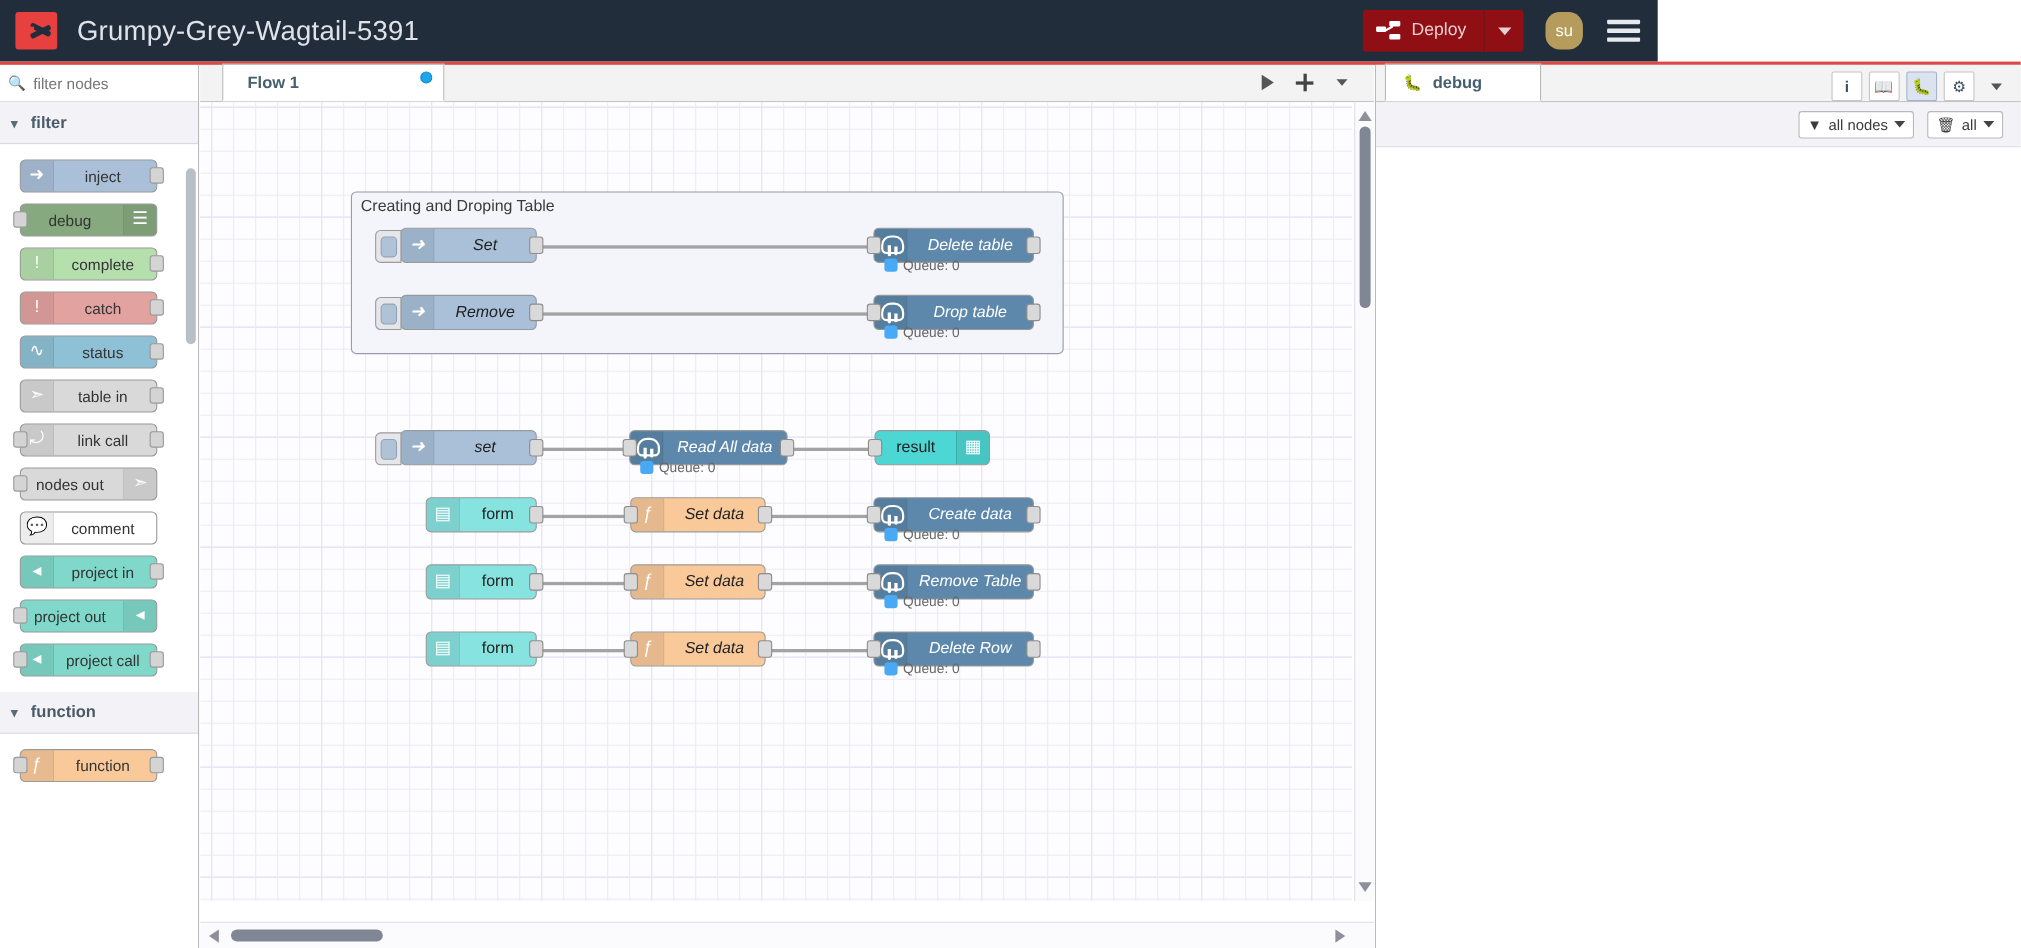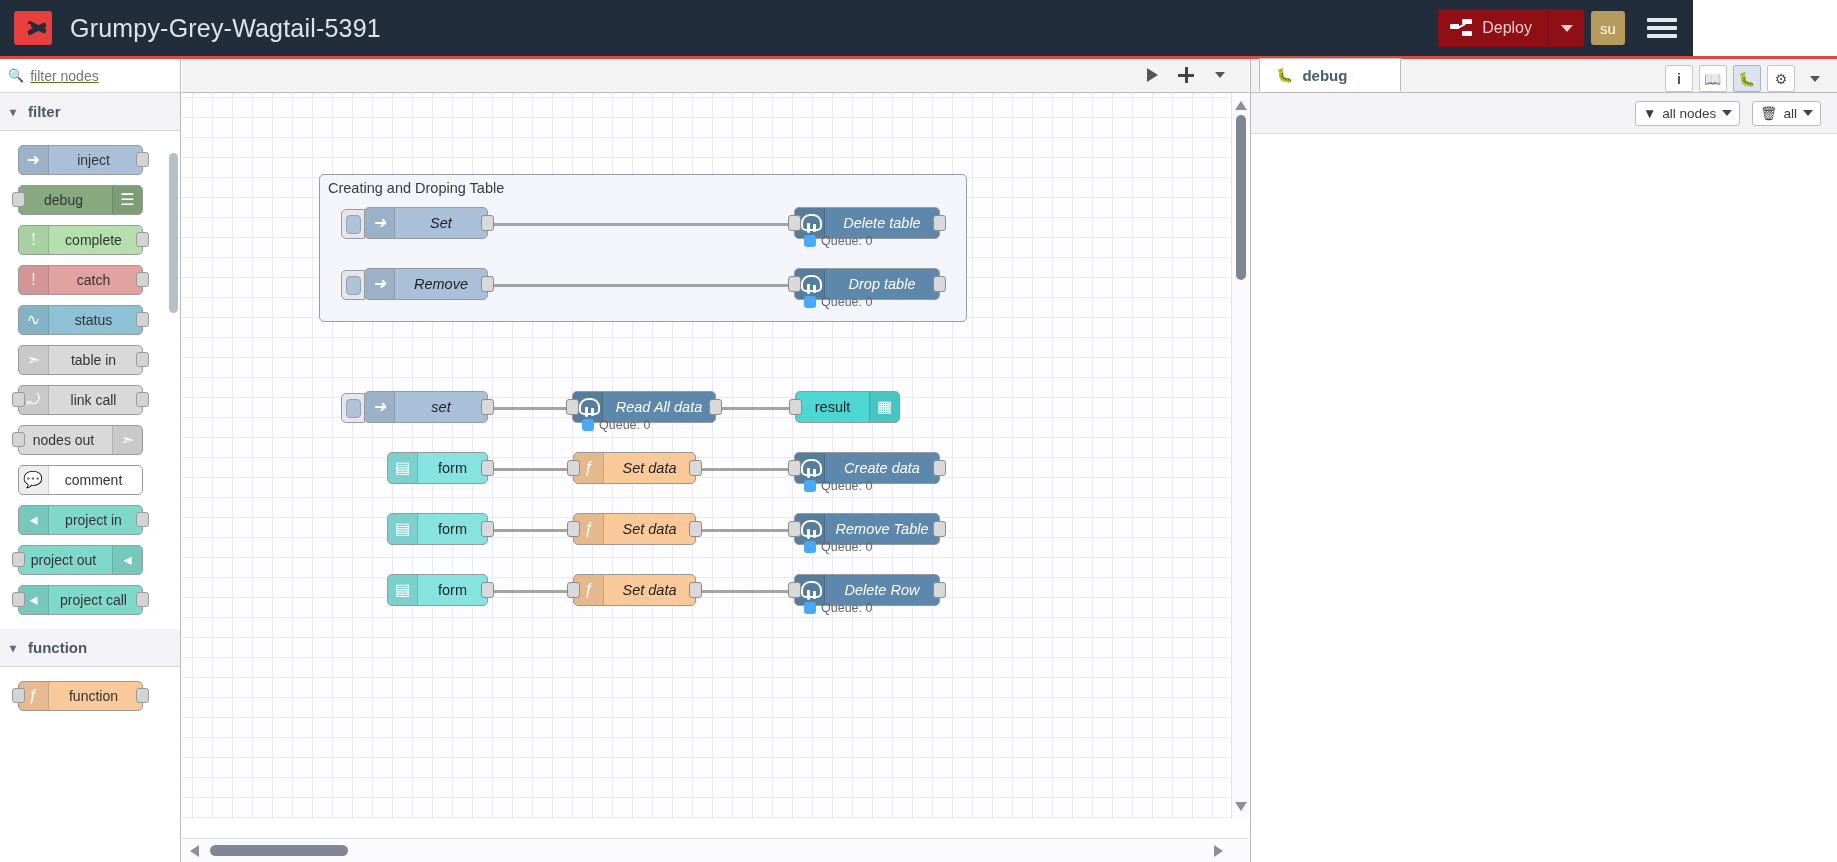--- a/index.html
+++ b/index.html
@@ -5,21 +5,21 @@
   * { box-sizing: border-box; margin:0; padding:0; }
   html,body { width:1837px; height:862px; overflow:hidden; }
   body {
     font-family: "Liberation Sans", sans-serif;
     background:#fff; color:#333; font-size:14px;
     -webkit-font-smoothing:antialiased;
   }
 
   
   #header {
-    position:absolute; left:0; top:0; width:1693px; height:56px;
+    position:absolute; left:0; top:0; width:1507px; height:56px;
     background:#212d3b; display:flex; align-items:center;
   }
   #logo-mark {
     width:38px; height:34px; margin-left:14px; background:#e8403e;
     border-radius:3px; position:relative; overflow:hidden; flex:none;
   }
   #logo-mark:before, #logo-mark:after {
     content:""; position:absolute; background:#212d3b; height:5px; width:20px;
     left:14px; border-radius:2px;
   }
@@ -51,42 +51,42 @@
   .deploy-caret {
     height:38px; width:36px; background:#8f0f15; border-radius:0 3px 3px 0;
     display:flex; align-items:center; justify-content:center; cursor:pointer;
     border-left:1px solid #761016;
   }
   .caret-down {
     width:0;height:0;border-left:6px solid transparent;border-right:6px solid transparent;
     border-top:7px solid #e7cfd0;
   }
   #avatar {
-    width:34px; height:34px; border-radius:3px; background:#b59c5d; color:#fffdf4;
+    width:34px; height:34px; border-radius:13px; background:#b59c5d; color:#fffdf4;
     display:flex; align-items:center; justify-content:center; font-size:15px;
-    margin-left:7px; cursor:pointer;
+    margin-left:20px; cursor:pointer;
   }
   #hamburger { margin-left:22px; width:30px; cursor:pointer; }
   #hamburger span { display:block; height:4px; background:#e6e9ed; border-radius:1px; margin:4px 0; }
 
   #red-rule { position:absolute; top:56px; left:0; width:1837px; height:3px; background:#d94a47; }
 
   
   #palette {
     position:absolute; left:0; top:59px; width:181px; height:803px;
     background:#fff; border-right:1px solid #bbb; overflow:hidden;
   }
   #palette-search {
     height:34px; border-bottom:1px solid #d6d6d6; display:flex; align-items:center;
     padding:0 8px; background:#fff;
   }
   .search-glyph { color:#aaa; font-size:13px; margin-right:6px; }
   #filter-input {
-    border:none; outline:none; font-size:14px; color:#4d7c0f; width:130px;
-    font-family:"Liberation Sans", sans-serif; background:transparent;text-decoration:underline;
+    border:none; outline:none; font-size:14px; color:#701a75; width:130px;
+    font-family:"Liberation Sans", sans-serif; background:transparent;
   }
   .cat-header {
     height:38px; background:#f3f3f7; border-bottom:1px solid #d9d9e3;
     display:flex; align-items:center; padding-left:10px; cursor:pointer;
     font-weight:bold; color:#4a5a68; font-size:15px;
   }
   .chev { margin-right:12px; color:#5c6b79; font-size:12px; }
   .cat-body { padding:9px 0 4px 0; }
   .pnode {
     position:relative; height:30px; margin:5px 0 10px 18px; width:125px;
@@ -454,20 +454,24 @@
       <span class="lbl">function</span>
       <span class="port in"></span>
       <span class="port out"></span>
     </div>
   </div>
 
   <div id="pal-scroll"></div>
 </div>
 
 <div id="tabbar">
+  <div id="tab-flow1">
+    <span>Flow 1</span>
+    <span id="tab-dot"></span>
+  </div>
   <div id="tab-tools">
     <div class="tab-tool">
       <span class="play-tri"></span>
     </div>
     <div class="tab-tool">
       <span class="plus-v"></span>
     </div>
     <div class="tab-tool">
       <span class="caret-sm"></span>
     </div>

